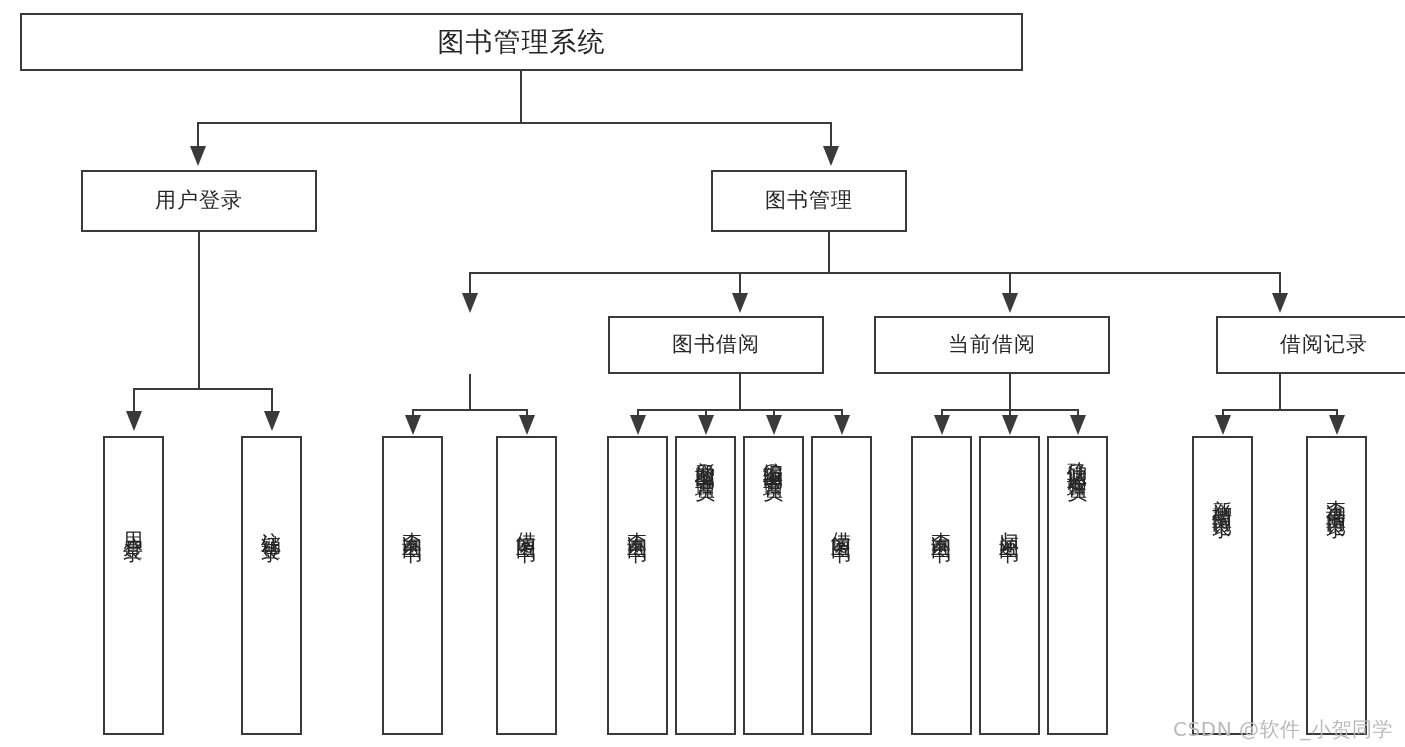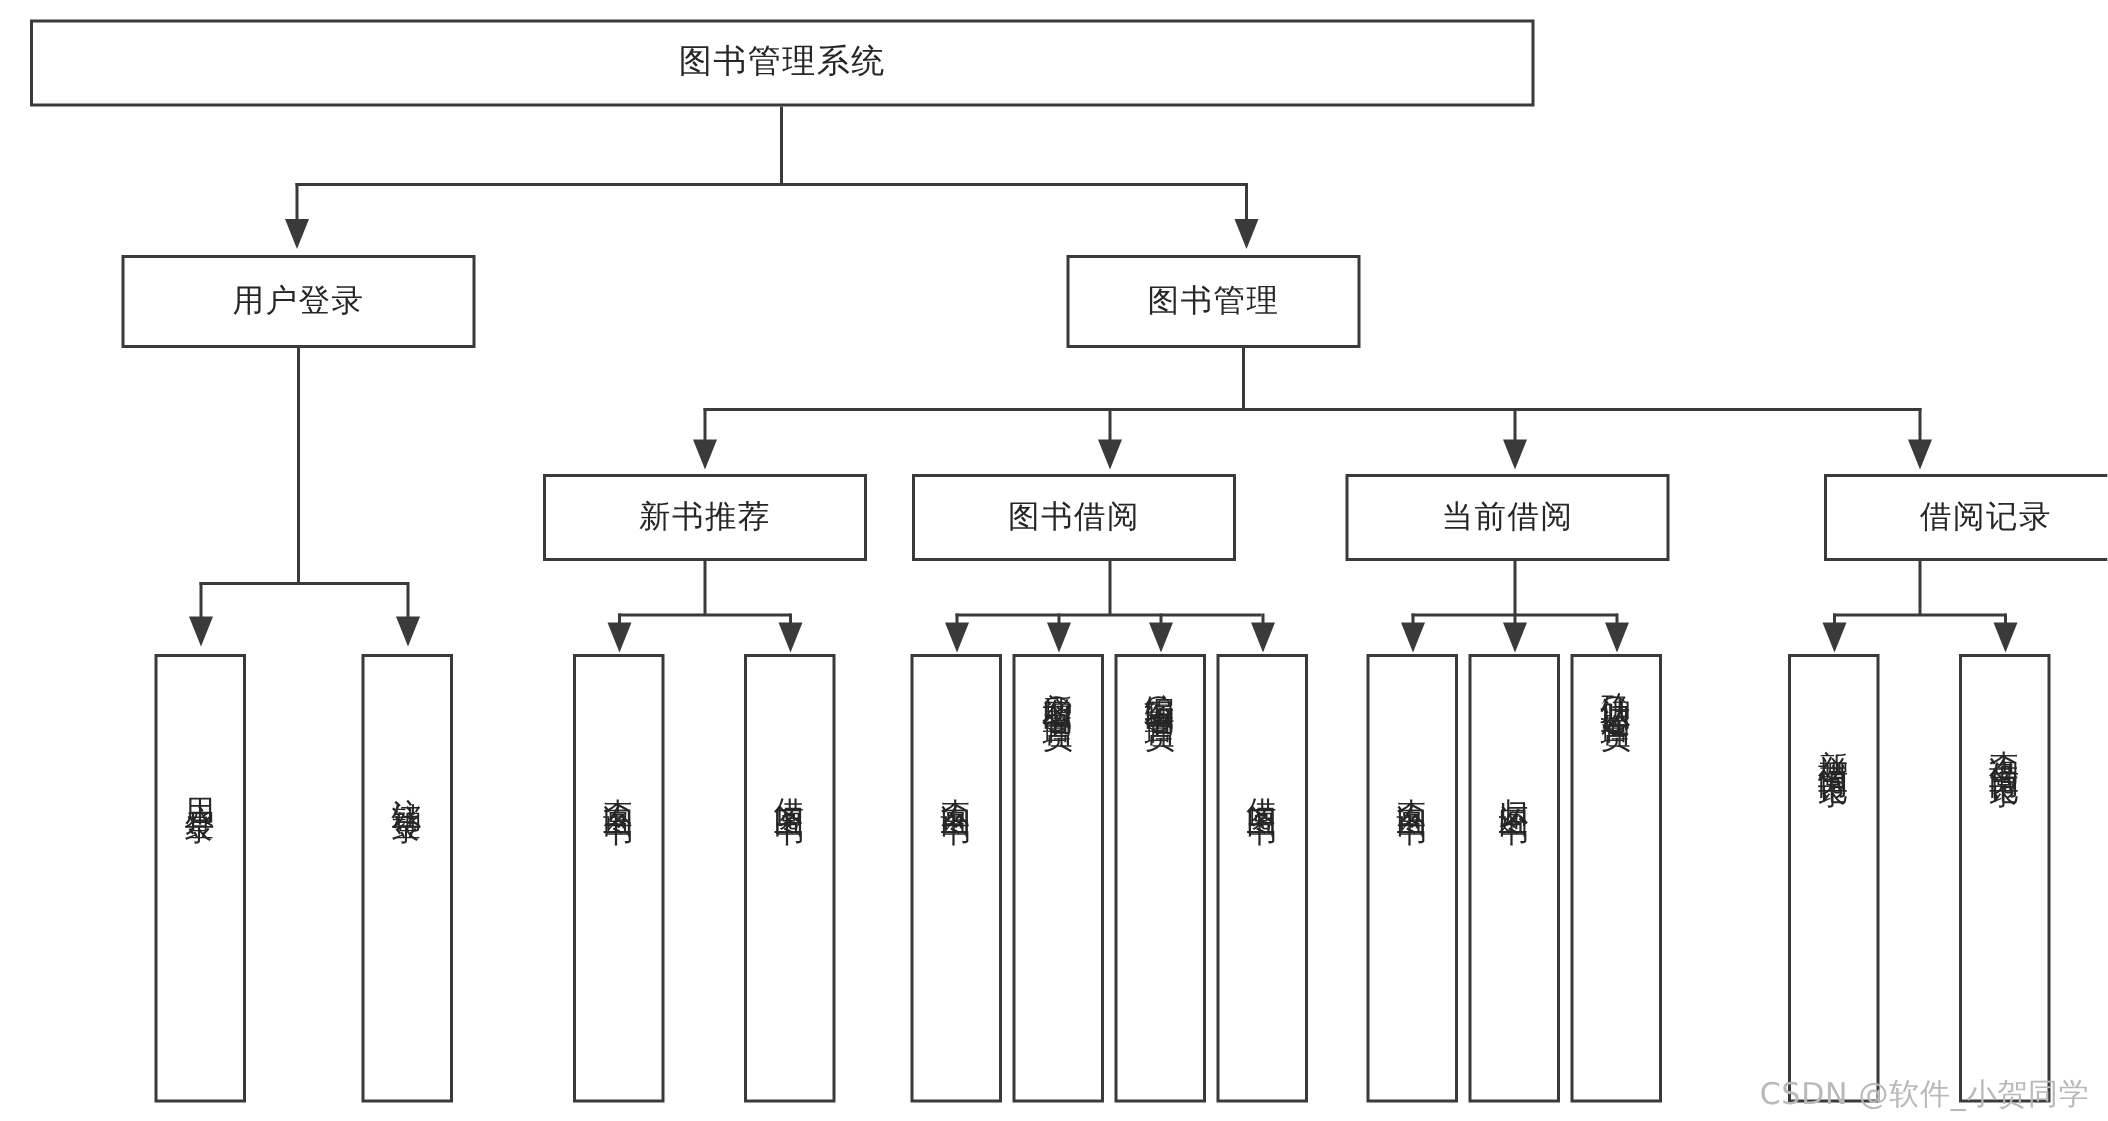--- a/index.html
+++ b/index.html
@@ -28,21 +28,21 @@
     align-items: center;
     justify-content: center;
     color: #262626;
   }
   .node.horiz {
     font-size: 21px;
     letter-spacing: 1px;
     line-height: 1.1;
   }
   .node.root {
-    font-size: 22px;
+    font-size: 27px;
   }
   
   .node.vert {
     font-size: 20px;
     align-items: flex-start;
     justify-content: center;
     padding-top: 14px;
   }
   .node.vert .vlabel {
     writing-mode: vertical-rl;
@@ -122,27 +122,24 @@
   <div class="hline" style="left:469px; top:272px; width:812px;"></div>
   <div class="vline" style="left:469px; top:272px; height:22px;"></div>
   <div class="arrow" style="left:462px; top:293px;"></div>
   <div class="vline" style="left:739px; top:272px; height:22px;"></div>
   <div class="arrow" style="left:732px; top:293px;"></div>
   <div class="vline" style="left:1009px; top:272px; height:22px;"></div>
   <div class="arrow" style="left:1002px; top:293px;"></div>
   <div class="vline" style="left:1279px; top:272px; height:22px;"></div>
   <div class="arrow" style="left:1272px; top:293px;"></div>
 
-  <div class="node horiz" style="left:362px; top:316px; width:216px; height:58px;">
-    <span>新书推荐</span>
-  </div>
   <div class="node horiz" style="left:608px; top:316px; width:216px; height:58px;font-family:Liberation Serif, serif;">
     <span>图书借阅</span>
   </div>
-  <div class="node horiz" style="left:897px; top:316px; width:216px; height:58px;">
+  <div class="node horiz" style="left:874px; top:316px; width:236px; height:58px;">
     <span>当前借阅</span>
   </div>
   <div class="node horiz" style="left:1216px; top:316px; width:216px; height:58px;">
     <span>借阅记录</span>
   </div>
 
   <div class="vline" style="left:469px; top:374px; height:36px;"></div>
   <div class="hline" style="left:412px; top:409px; width:115px;"></div>
   <div class="vline" style="left:412px; top:409px; height:9px;"></div>
   <div class="arrow" style="left:405px; top:415px;"></div>

